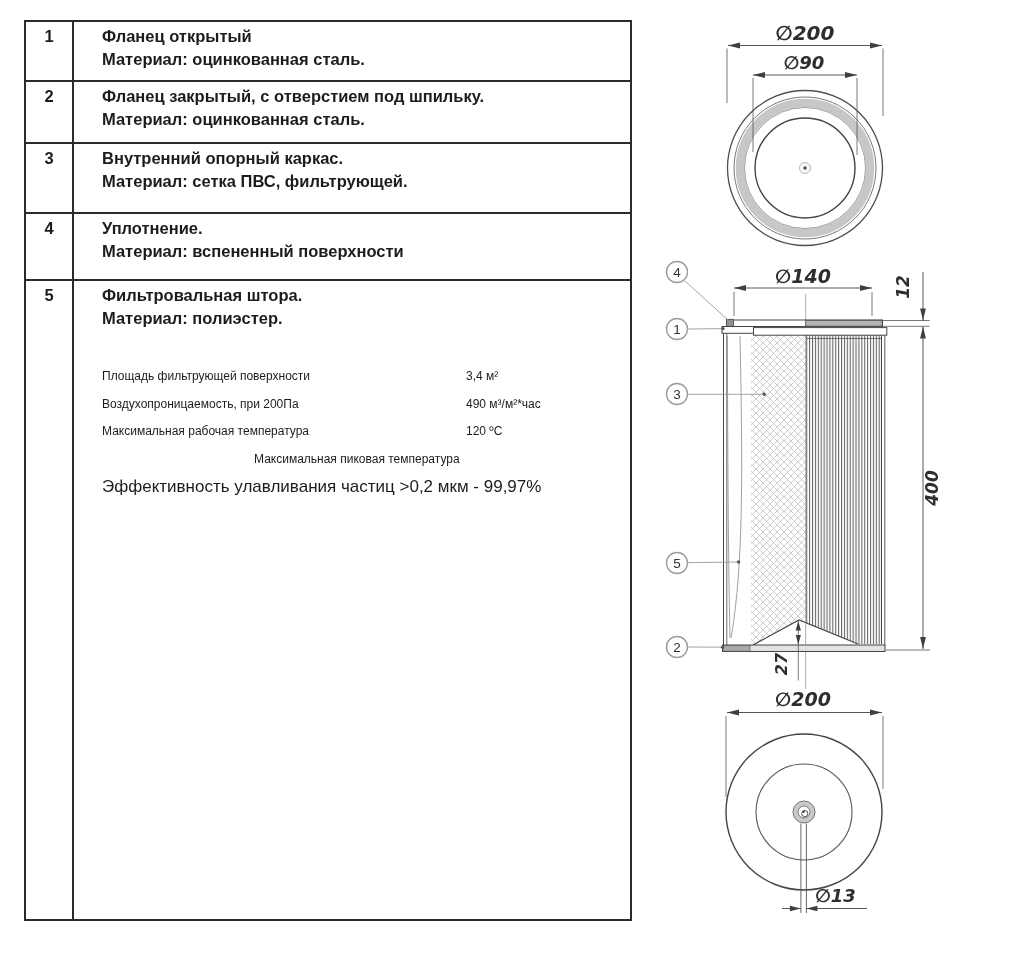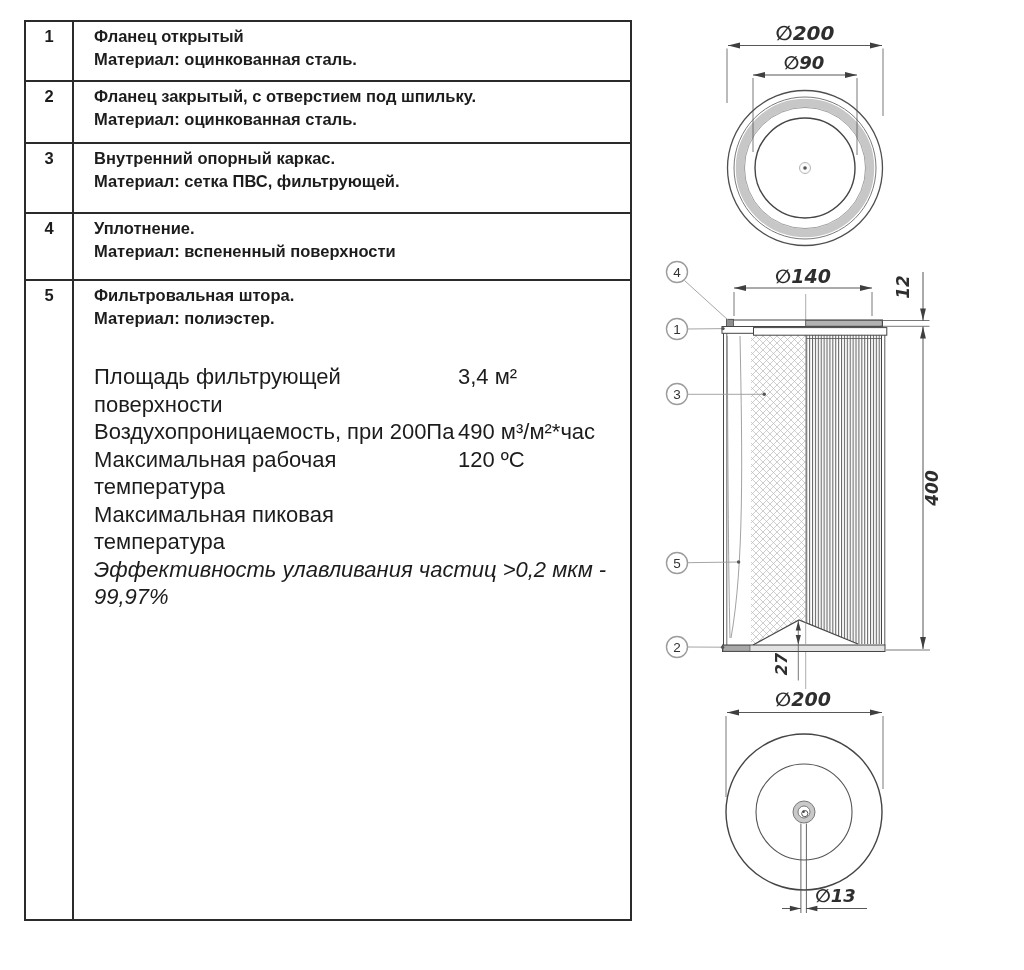--- a/index.html
+++ b/index.html
@@ -6,28 +6,28 @@
   #page{position:relative;width:1024px;height:970px;background:#ffffff;overflow:hidden;
         font-family:"Liberation Sans",sans-serif;color:#1c1c1c;}
   
   .ptable{position:absolute;left:24px;top:20px;width:608px;height:901px;
           border:2px solid #2b2b2b;box-sizing:border-box;display:flex;flex-direction:column;background:#fff;}
   .trow{display:flex;box-sizing:border-box;}
   .trow + .trow{border-top:2px solid #2b2b2b;}
   .r1{height:58px}.r2{height:62px}.r3{height:70px}.r4{height:67px}.r5{flex:1}
   .tnum{width:48px;flex:none;border-right:2px solid #2b2b2b;box-sizing:border-box;
         text-align:center;padding-top:5px;font-size:16.5px;font-weight:bold;}
-  .tcell{flex:1;padding:3px 12px 0 20px;box-sizing:border-box;}
+  .tcell{flex:1;padding:3px 12px 0 20px;box-sizing:border-box;margin-left:8px;}
   .ttitle{font-size:16.5px;font-weight:bold;line-height:23px;}
   .tdesc{font-size:16.5px;line-height:23px;font-weight:bold;}
   .specs{margin-top:33px;}
-  .spec-line{display:flex;font-size:22px;line-height:27.5px;}
+  .spec-line{display:flex;font-size:12px;line-height:27.5px;justify-content:flex-end;}
   .spec-label{width:364px;flex:none;}
   .spec-value{flex:1;}
-  .spec-note{font-size:22px;line-height:27.5px;font-style:italic;}
+  .spec-note{font-size:17px;line-height:27.5px;}
   
   .drawing{position:absolute;left:650px;top:10px;width:374px;height:950px;}
   .dim{font-family:"DejaVu Sans","Liberation Sans",sans-serif;font-style:italic;font-weight:bold;fill:#2e2e2e;}
   .co{font-size:13.5px;fill:#333;font-family:"Liberation Sans",sans-serif;}
   .thin{stroke:#555555;stroke-width:0.8;fill:none;}
   .dimln{stroke:#444444;stroke-width:0.9;fill:none;}
   .lead{stroke:#9b9b9b;stroke-width:0.9;fill:none;}
   .edge{stroke:#454545;fill:none;}
 </style>
 </head>

